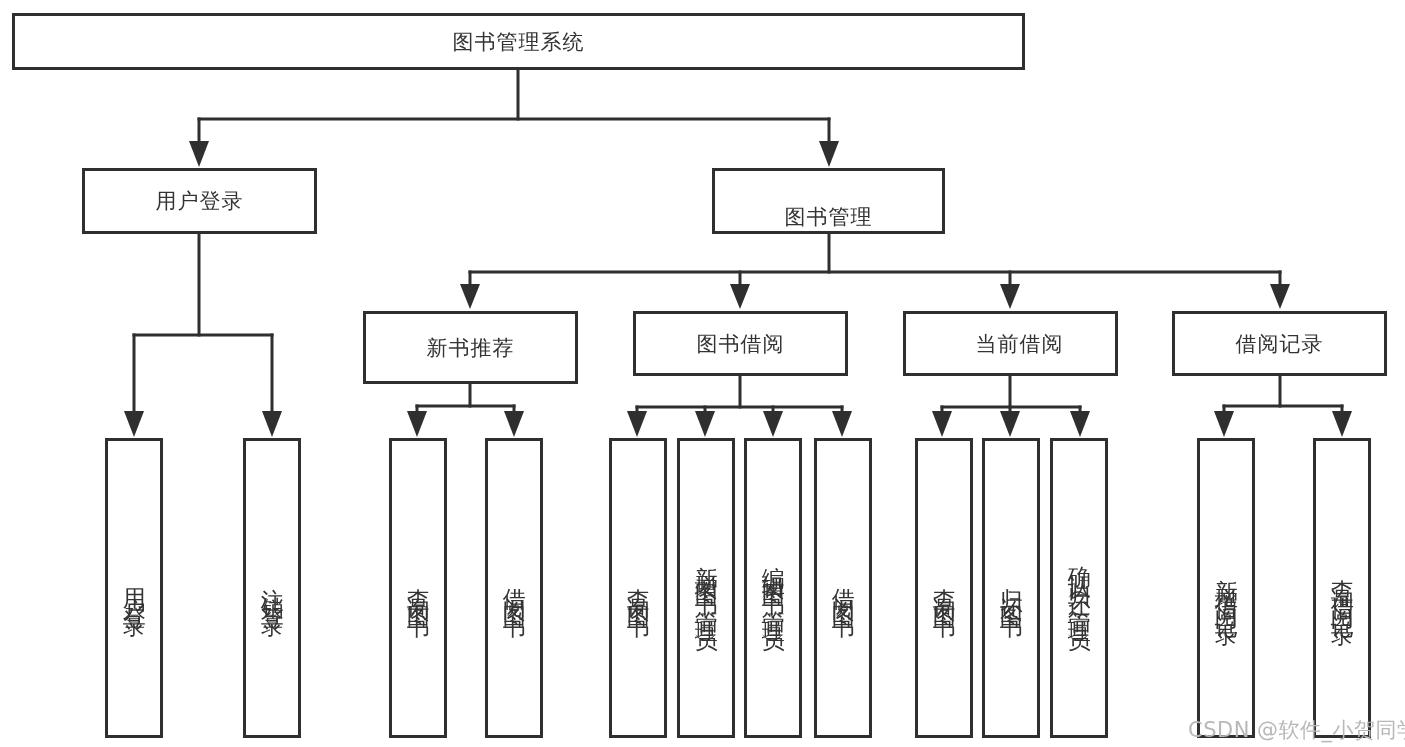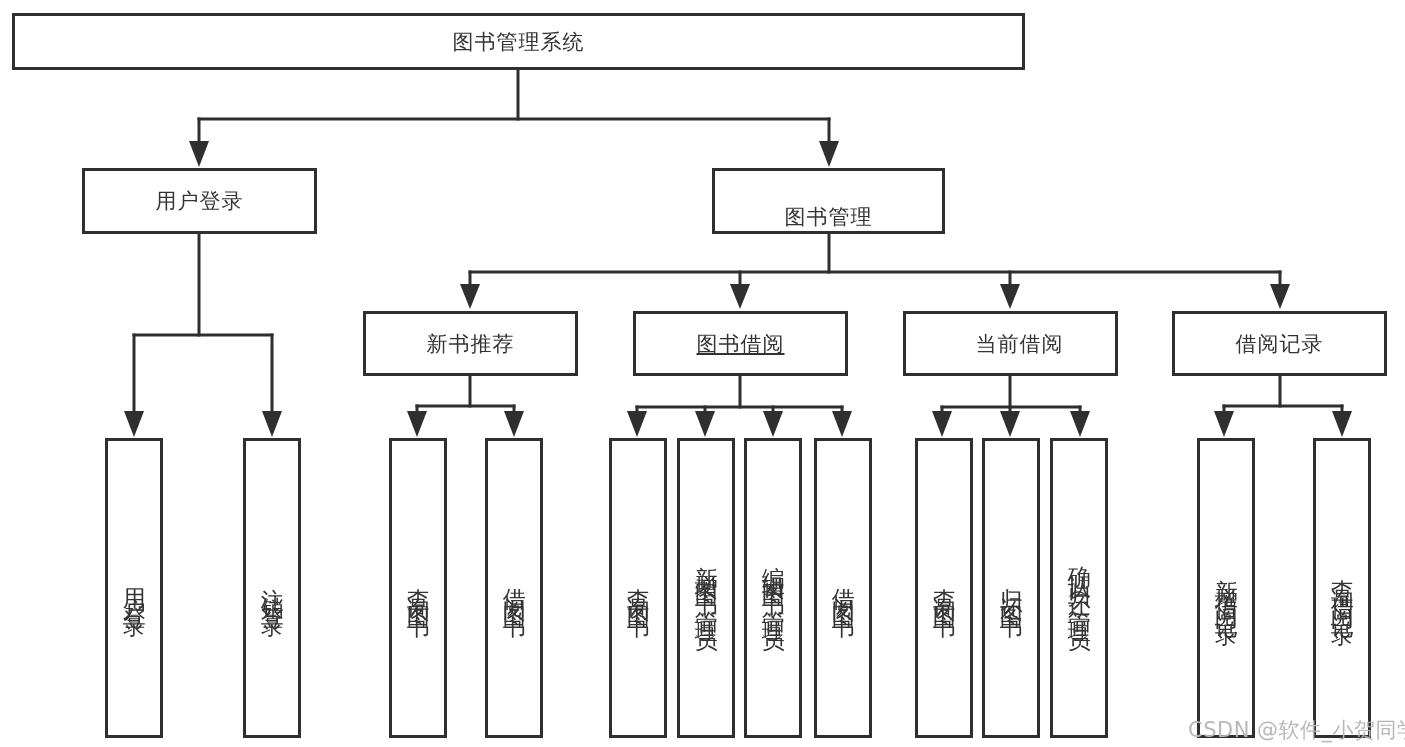--- a/index.html
+++ b/index.html
@@ -122,24 +122,24 @@
     <span class="h-label">图书管理系统</span>
   </div>
 
   <div class="box" style="left:82px;top:168px;width:235px;height:66px;">
     <span class="h-label">用户登录</span>
   </div>
   <div class="box" style="left:712px;top:168px;width:233px;height:66px;align-items:flex-end;">
     <span class="h-label">图书管理</span>
   </div>
 
-  <div class="box" style="left:363px;top:311px;width:215px;height:65px;text-align:center;">
+  <div class="box" style="left:363px;top:311px;width:215px;height:73px;text-align:center;">
     <span class="h-label">新书推荐</span>
   </div>
-  <div class="box" style="left:633px;top:311px;width:215px;height:65px;text-decoration:underline;">
+  <div class="box" style="left:633px;top:311px;width:215px;height:65px;">
     <span class="h-label">图书借阅</span>
   </div>
   <div class="box" style="left:903px;top:311px;width:215px;height:65px;padding-left:18px;">
     <span class="h-label">当前借阅</span>
   </div>
   <div class="box" style="left:1172px;top:311px;width:215px;height:65px;">
     <span class="h-label">借阅记录</span>
   </div>
 
   <div class="box leaf" style="left:105px;">

